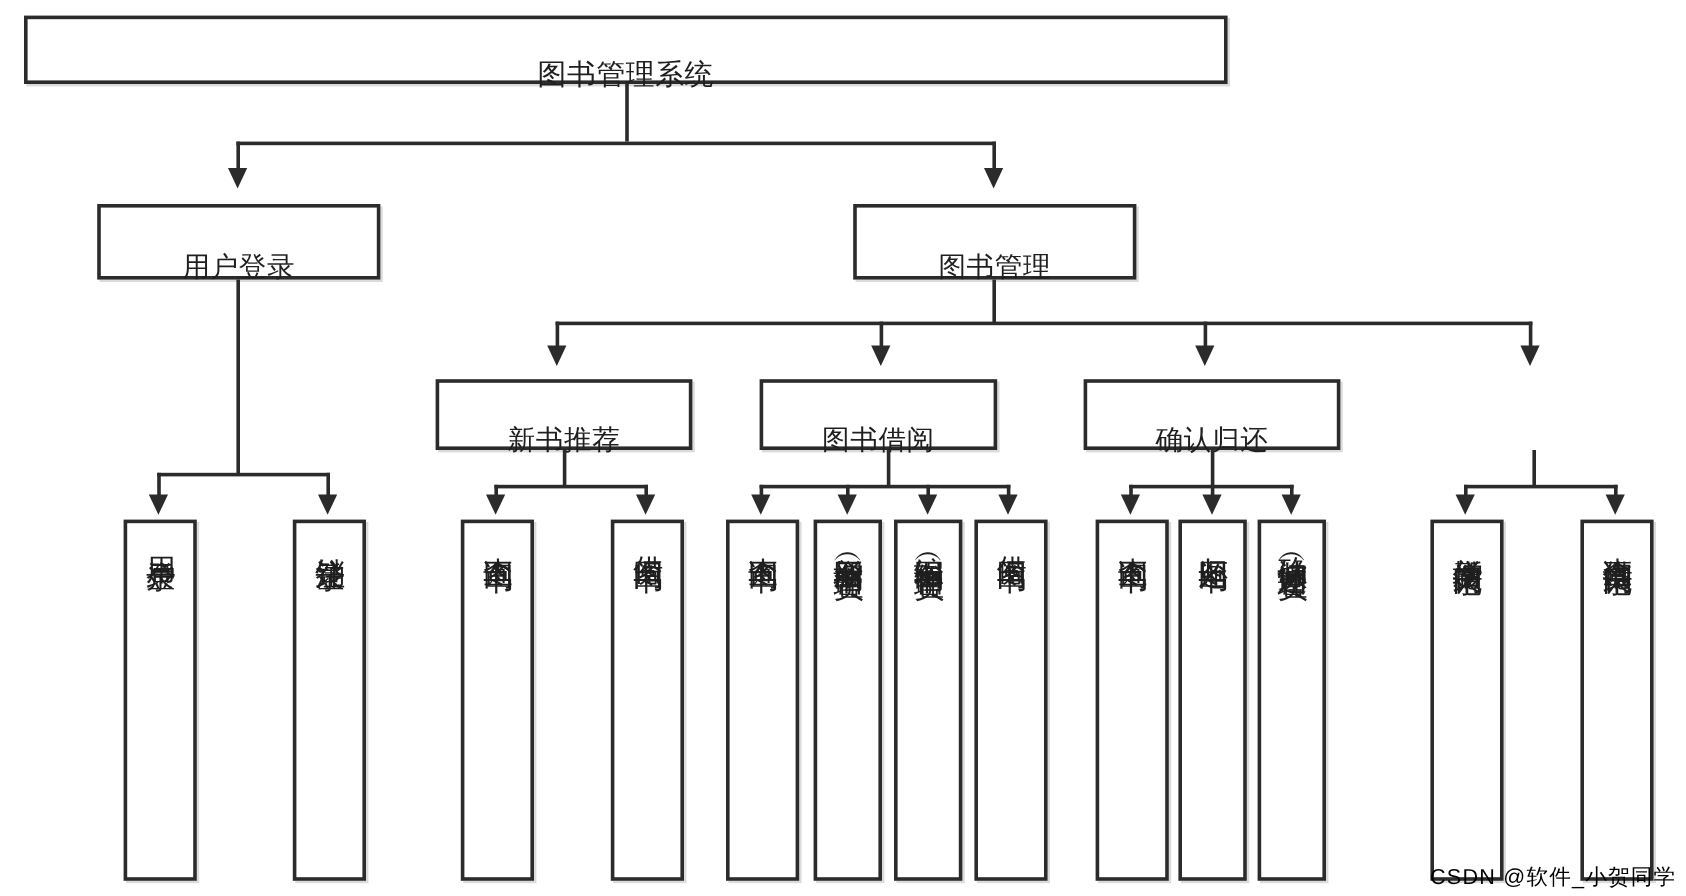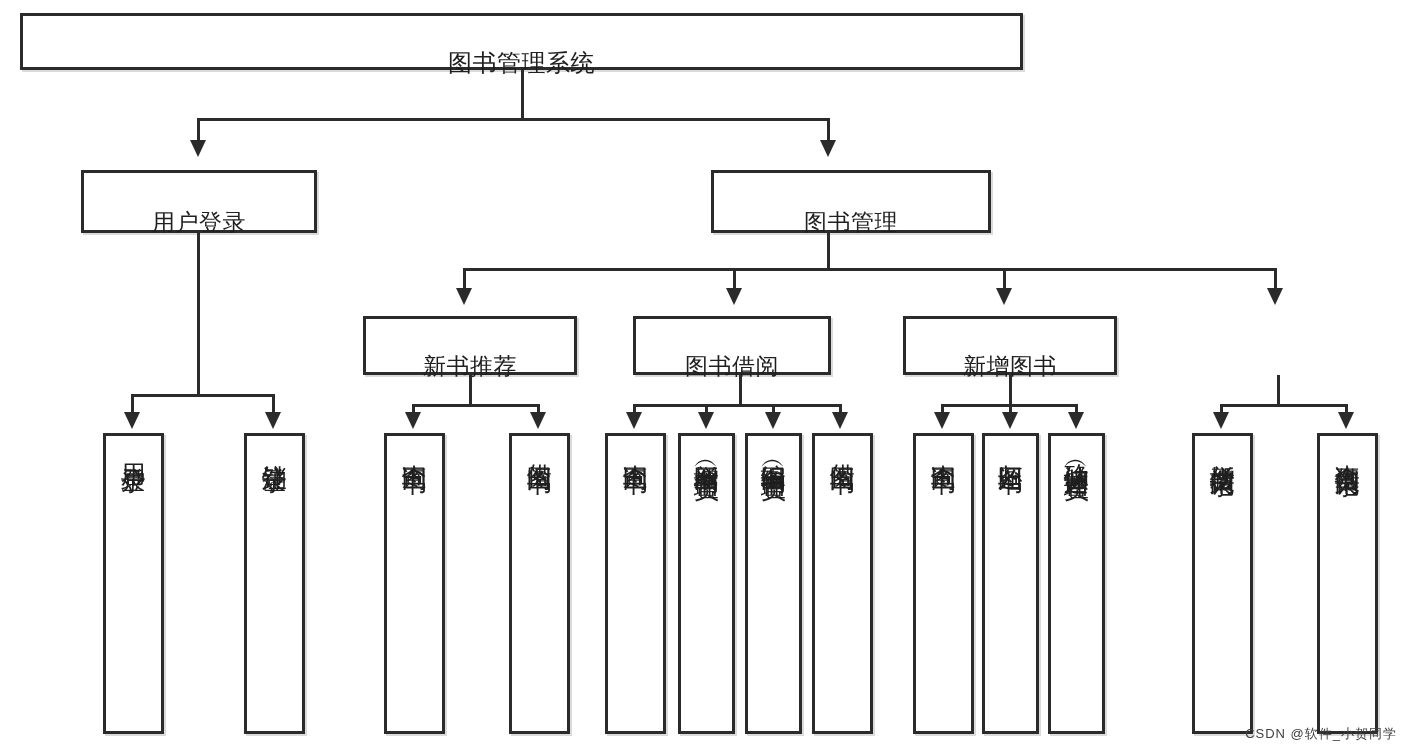--- a/index.html
+++ b/index.html
@@ -77,22 +77,22 @@
     border-left: 8px solid transparent;
     border-right: 8px solid transparent;
     border-top: 17px solid #2b2b2b;
   }
 
   
   #watermark {
     position: absolute;
     right: 8px;
     bottom: 4px;
-    font-size: 13px;
-    color: #404040;
+    font-size: 18px;
+    color: #000000;
     letter-spacing: 1px;
     white-space: nowrap;
     pointer-events: none;
   }
 </style>
 </head>
 <body>
 
 <div id="stage">
 
@@ -104,21 +104,21 @@
 
   <div class="ln h" style="left:197px; top:118px; width:633px; height:3px;"></div>
   <div class="ln v" style="left:197px; top:118px; width:3px; height:25px;"></div>
   <div class="ln v" style="left:827px; top:118px; width:3px; height:25px;"></div>
   <div class="arrow" style="left:190px; top:140px;"></div>
   <div class="arrow" style="left:820px; top:140px;"></div>
 
   <div class="node h" style="left:81px; top:170px; width:236px; height:63px;">
     <span class="lbl">用户登录</span>
   </div>
-  <div class="node h" style="left:711px; top:170px; width:280px; height:63px;">
+  <div class="node h" style="left:711px; top:170px; width:236px; height:63px;">
     <span class="lbl">图书管理</span>
   </div>
 
   <div class="ln v" style="left:197px; top:233px; width:3px; height:163px;"></div>
   <div class="ln h" style="left:131px; top:394px; width:144px; height:3px;"></div>
   <div class="ln v" style="left:131px; top:394px; width:3px; height:21px;"></div>
   <div class="ln v" style="left:272px; top:394px; width:3px; height:21px;"></div>
   <div class="arrow" style="left:124px; top:412px;"></div>
   <div class="arrow" style="left:265px; top:412px;"></div>
 
@@ -133,21 +133,21 @@
   <div class="arrow" style="left:996px; top:288px;"></div>
   <div class="arrow" style="left:1267px; top:288px;"></div>
 
   <div class="node h" style="left:363px; top:316px; width:214px; height:59px;">
     <span class="lbl">新书推荐</span>
   </div>
   <div class="node h" style="left:633px; top:316px; width:198px; height:59px;">
     <span class="lbl">图书借阅</span>
   </div>
   <div class="node h" style="left:903px; top:316px; width:214px; height:59px;">
-    <span class="lbl">新增图书</span>
+    <span class="lbl">确认归还</span>
   </div>
 
   <div class="ln v" style="left:469px; top:375px; width:3px; height:31px;"></div>
   <div class="ln h" style="left:412px; top:404px; width:128px; height:3px;"></div>
   <div class="ln v" style="left:412px; top:404px; width:3px; height:11px;"></div>
   <div class="ln v" style="left:537px; top:404px; width:3px; height:11px;"></div>
   <div class="arrow" style="left:405px; top:412px;"></div>
   <div class="arrow" style="left:530px; top:412px;"></div>
 
   <div class="ln v" style="left:739px; top:375px; width:3px; height:31px;"></div>

